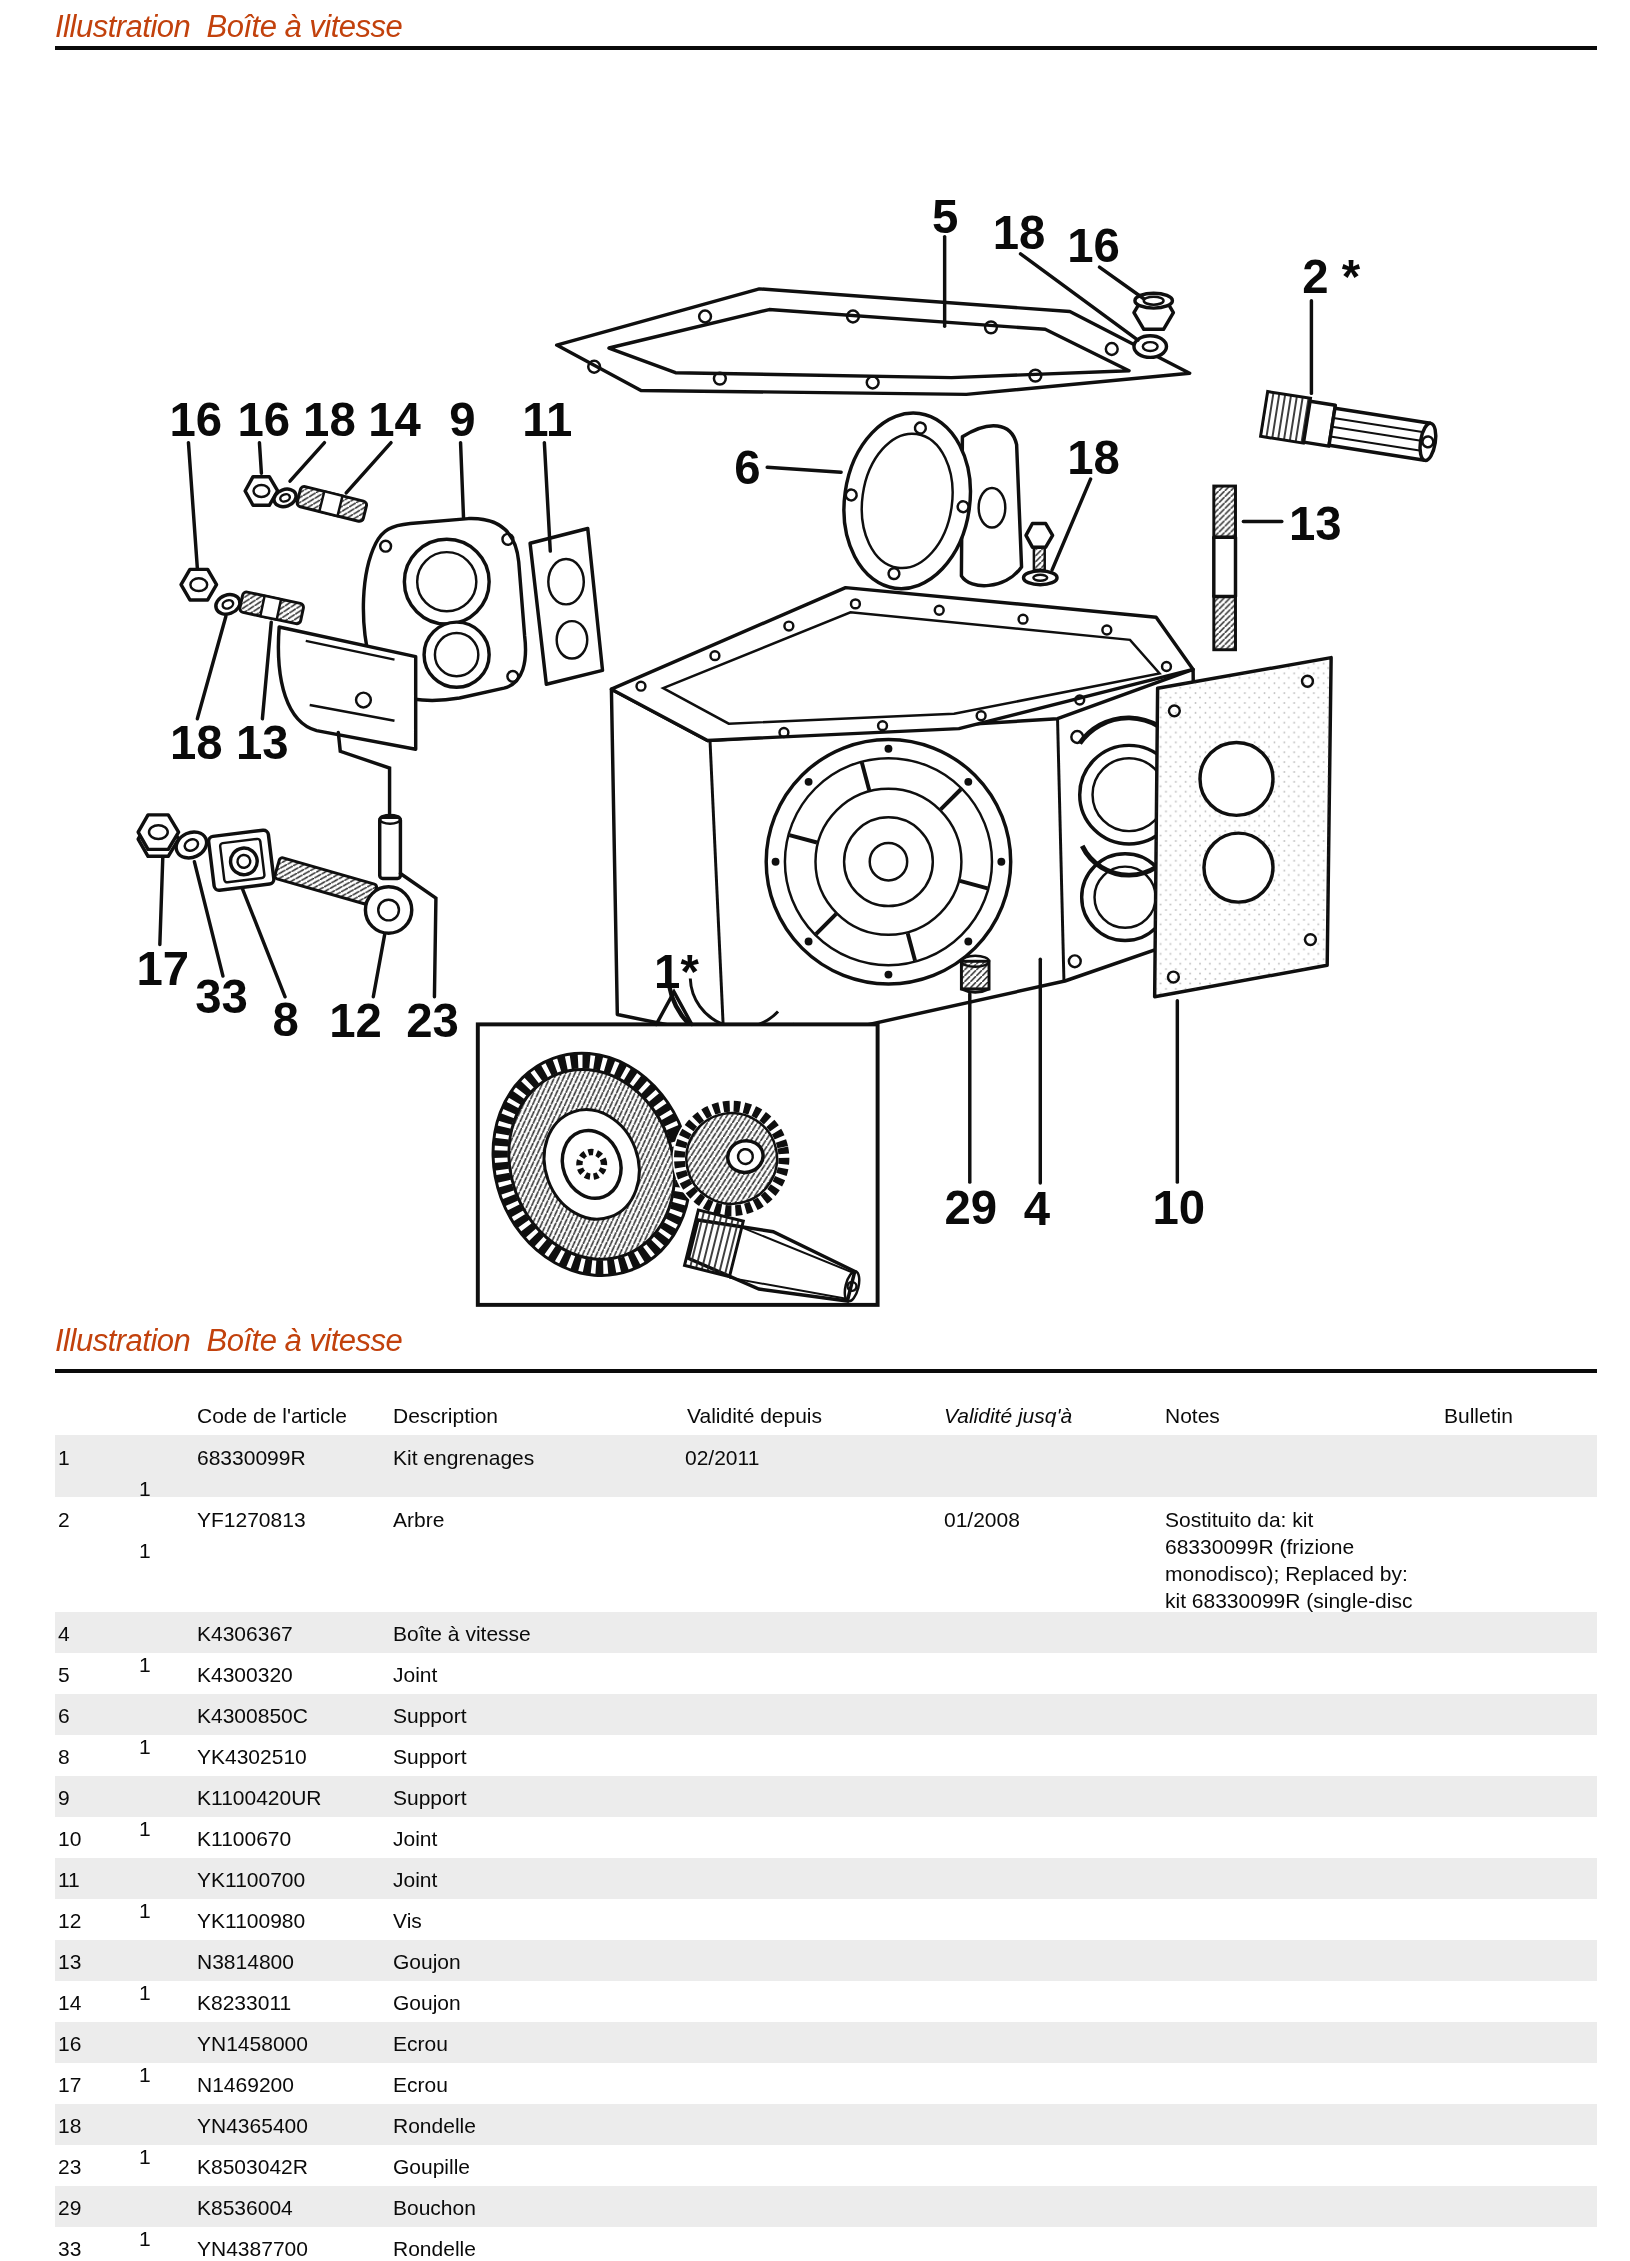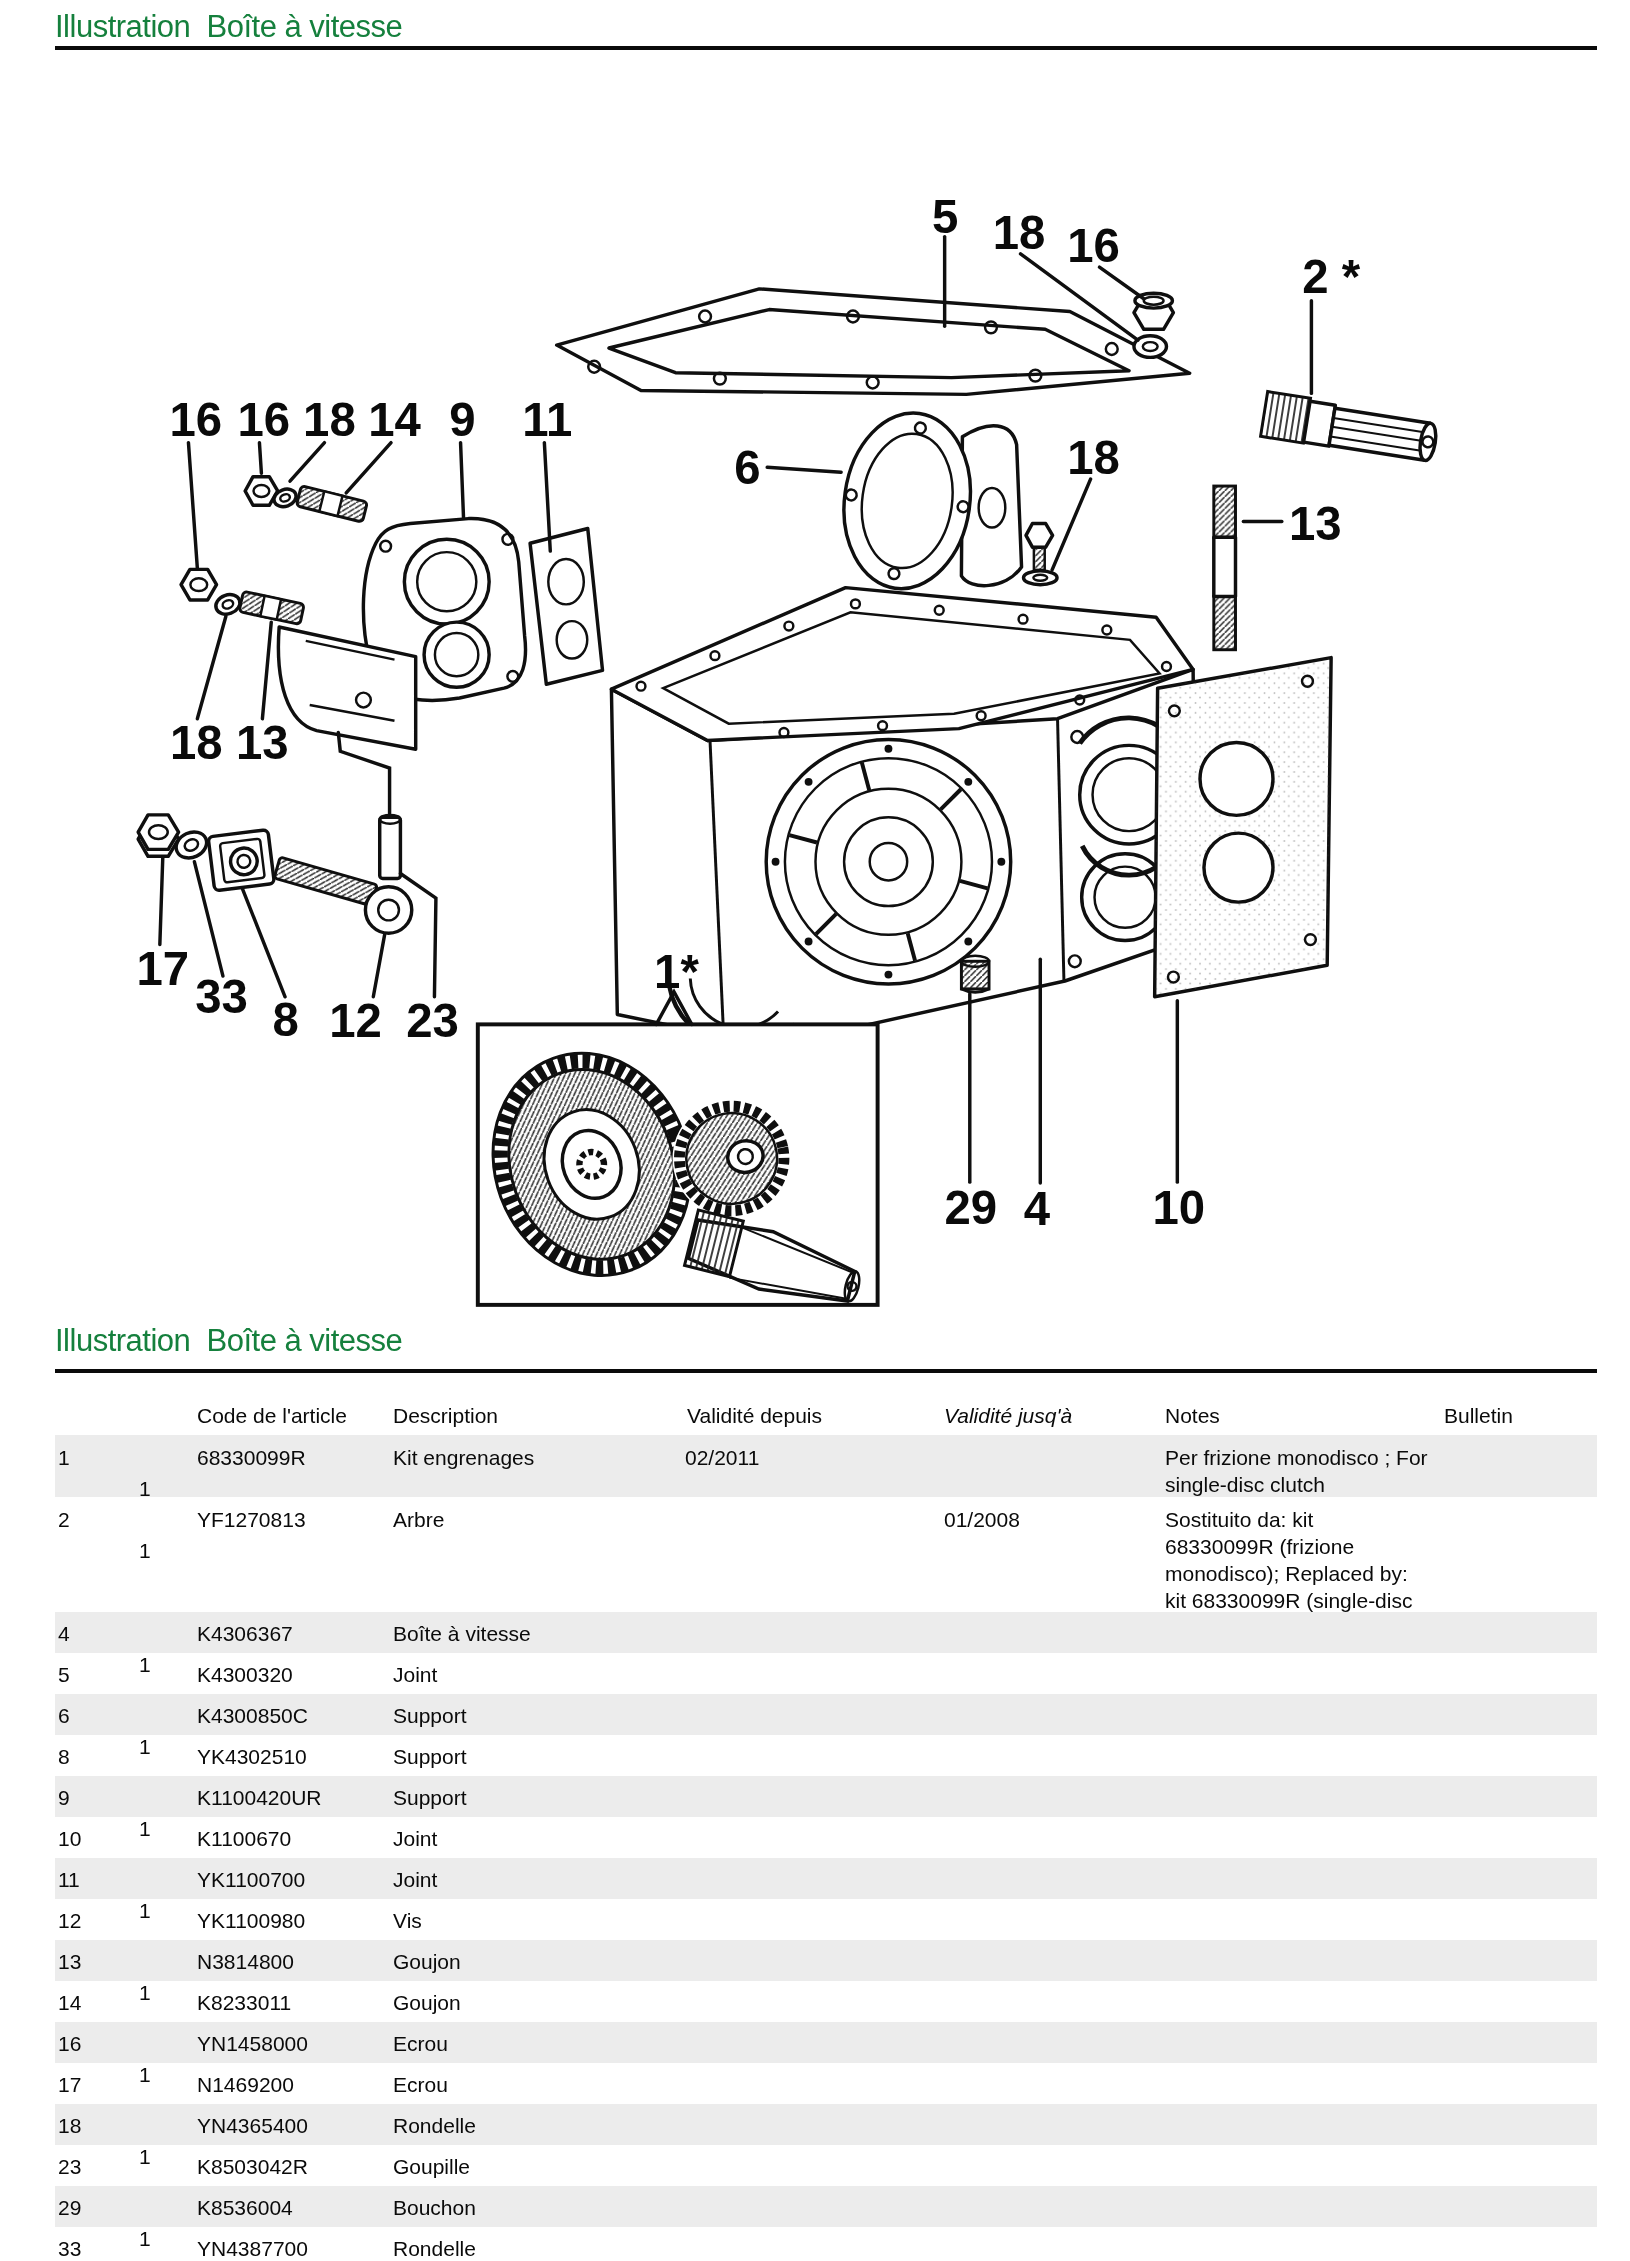--- a/index.html
+++ b/index.html
@@ -4,21 +4,21 @@
 <style>
   html,body{margin:0;padding:0;}
   body{
     width:1630px;height:2261px;position:relative;overflow:hidden;
     background:#ffffff;color:#0a0a0a;
     font-family:"Liberation Sans","DejaVu Sans",sans-serif;
   }
   .abs{position:absolute;}
   .doc-title{
     left:55px;font-size:31px;line-height:31px;letter-spacing:-0.5px;
-    white-space:pre;color:#15803d;
+    white-space:pre;color:#c2410c;font-style:italic;
   }
   #top-title{top:11px;}
   .hrule{left:55px;width:1542px;height:4.4px;background:#0a0a0a;}
   #rule-top{top:46px;}
   #diagram-svg{top:0;left:0;}
   
   #table-title{top:1325px;}
   #rule-table{top:1369px;}
   .thead{top:1404px;left:55px;width:1542px;height:24px;position:absolute;font-size:21px;}
   .thead span{position:absolute;top:0;white-space:pre;}
@@ -378,22 +378,20 @@
 </div>
 
 <div class="tbody">
   <div class="trow shaded h-r1">
     <span class="cell c-ref">1</span>
     <span class="cell c-qty">1</span>
     <span class="cell c-code">68330099R</span>
     <span class="cell c-desc">Kit engrenages</span>
     <span class="cell c-from">02/2011</span>
     <span class="cell c-to"></span>
-    <span class="cell c-notes">Per frizione monodisco ; For
-single-disc clutch</span>
   </div>
   <div class="trow h-r2">
     <span class="cell c-ref">2</span>
     <span class="cell c-qty">1</span>
     <span class="cell c-code">YF1270813</span>
     <span class="cell c-desc">Arbre</span>
     <span class="cell c-from"></span>
     <span class="cell c-to">01/2008</span>
     <span class="cell c-notes">Sostituito da: kit
 68330099R (frizione

